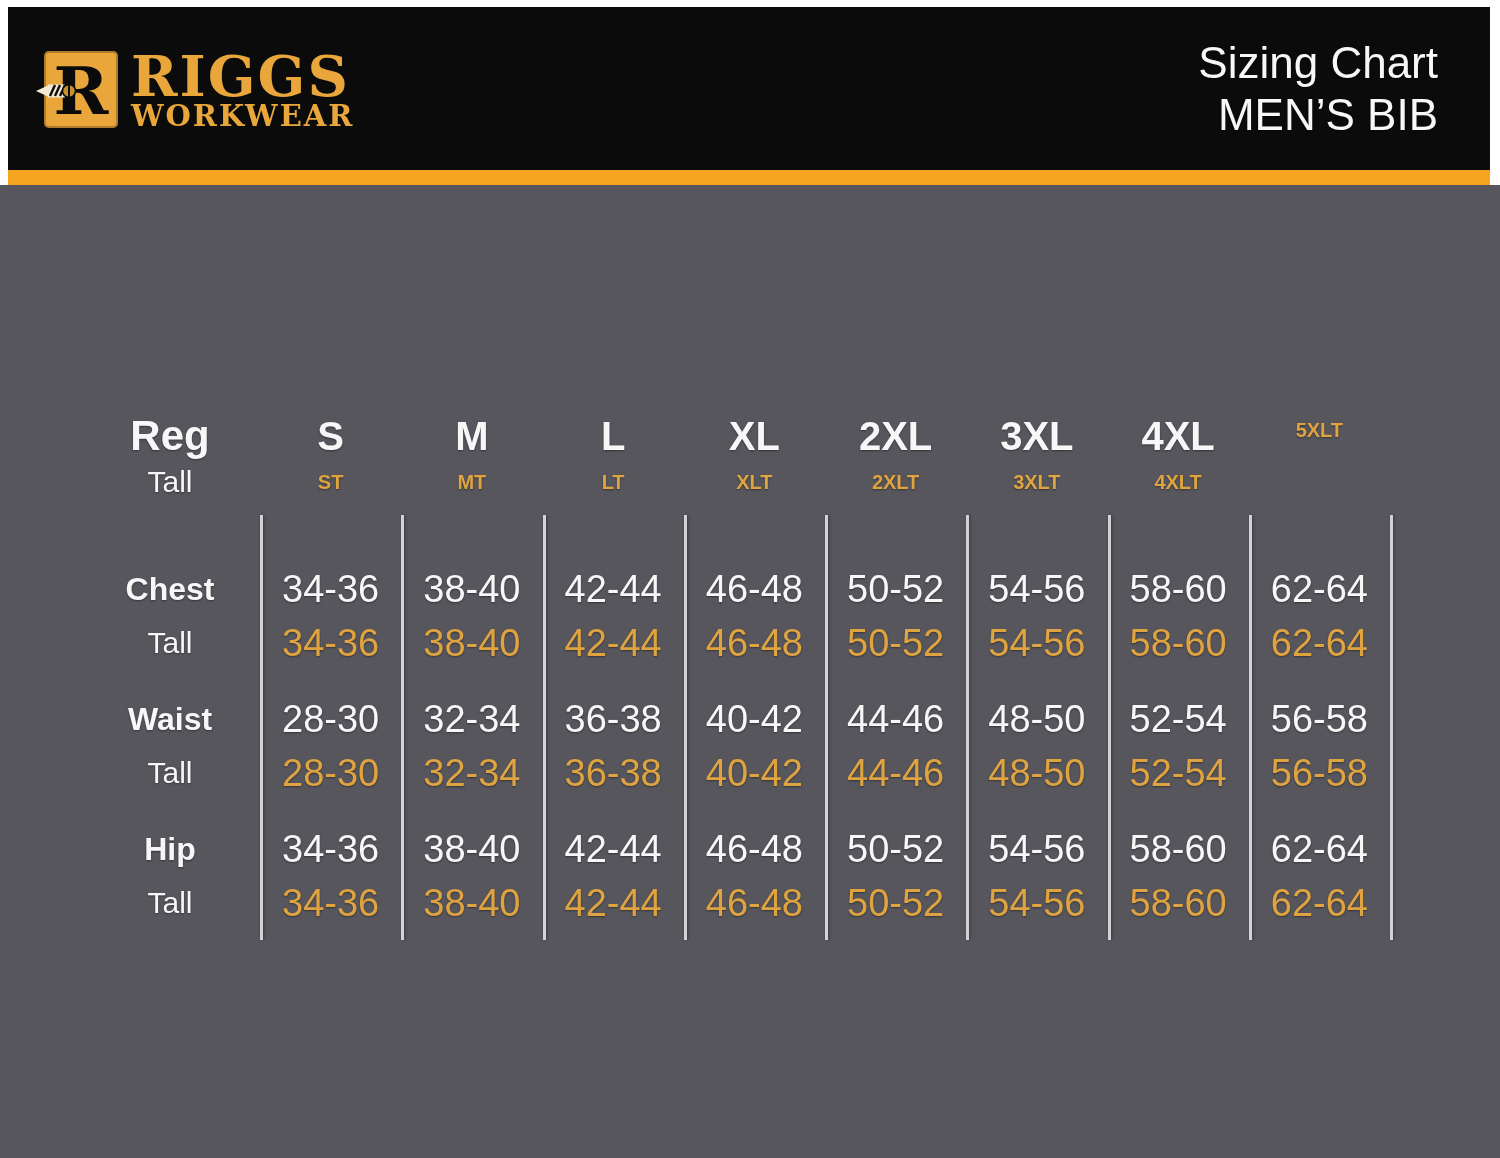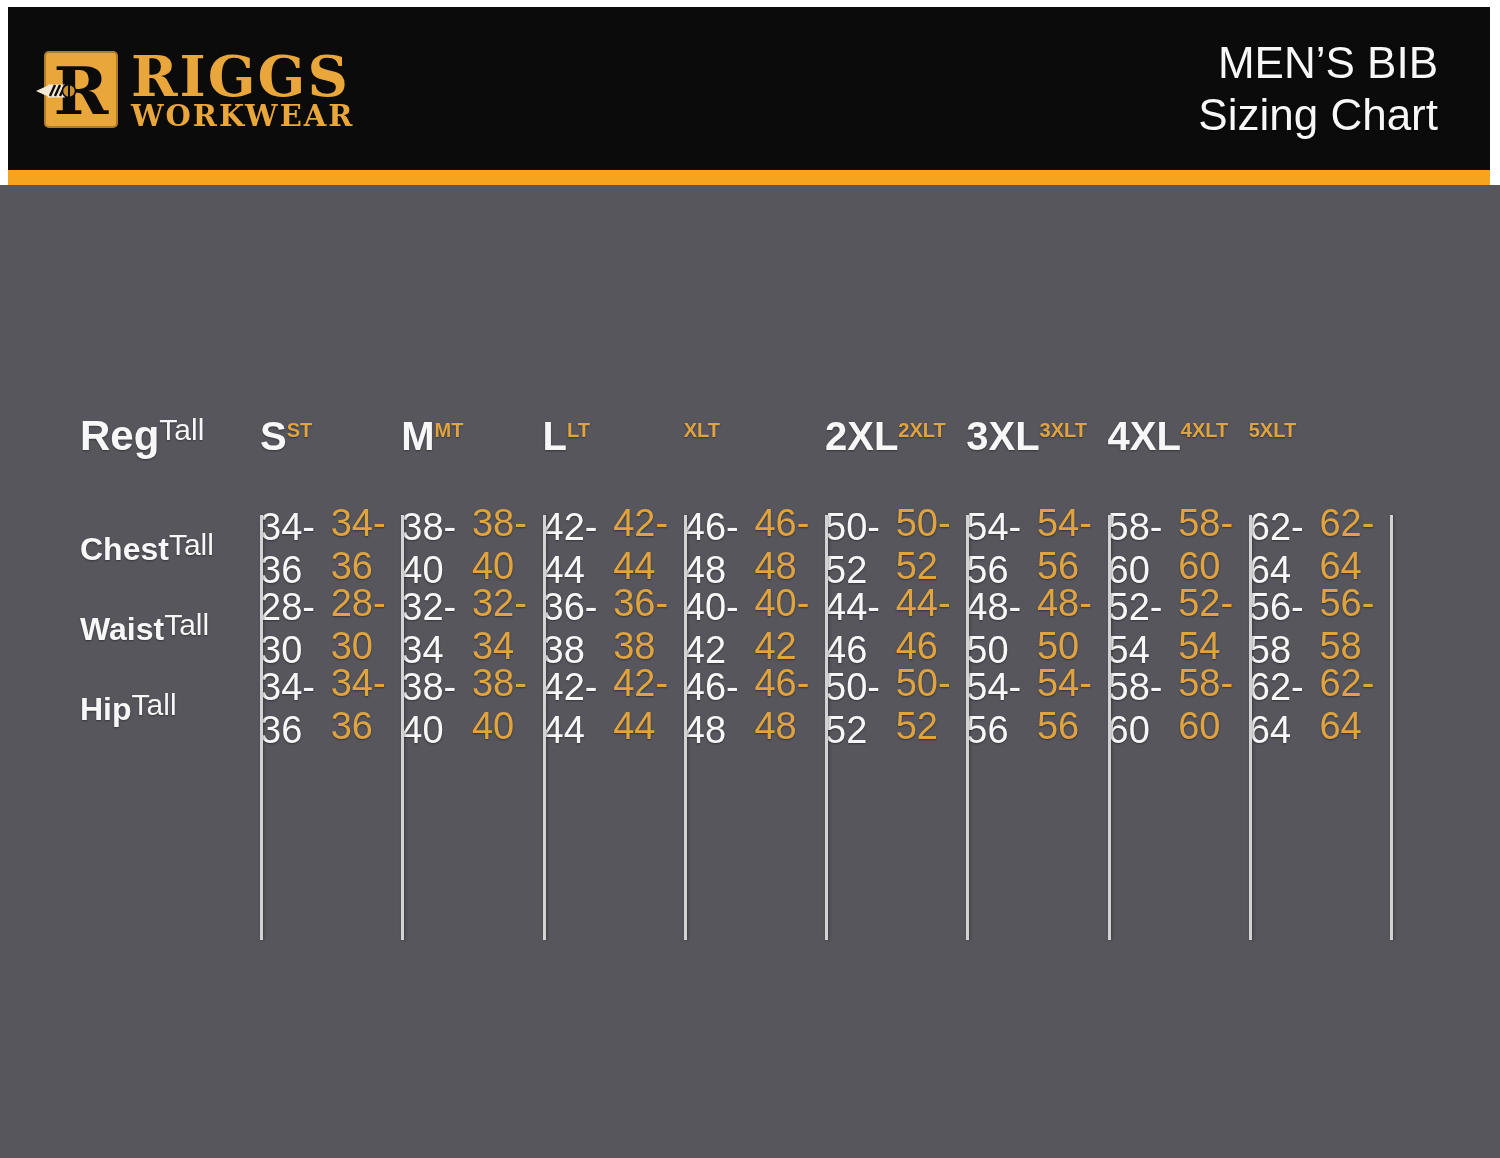--- a/index.html
+++ b/index.html
@@ -68,21 +68,21 @@
   }
   .thead .h2{
     height:40px;display:flex;align-items:center;justify-content:center;
     font-size:20px;font-weight:bold;color:var(--gold-text);
   }
   .thead .corner .h1{font-size:42px;}
   .thead .corner .h2{font-size:30px;font-weight:400;color:var(--white-text);}
 
   .tbody{margin-top:58px;}
   .group{margin-bottom:22px;}
-  .cell{display:flex;flex-direction:row;}
+  .cell{display:flex;flex-direction:column;}
   .line1{height:58px;display:flex;align-items:center;justify-content:center;}
   .line2{height:50px;display:flex;align-items:center;justify-content:center;}
   .mlabel{font-size:32px;font-weight:bold;color:var(--white-text);}
   .tlabel{font-size:30px;color:var(--white-text);}
   .rval{font-size:38px;color:var(--white-text);}
   .gval{font-size:38px;color:var(--gold-text);}
   .sizing-table .line1,.sizing-table .line2,.thead .h1,.thead .h2{
     text-shadow:0 1px 2px rgba(0,0,0,.4);
   }
 
@@ -113,22 +113,22 @@
             <line x1="34" y1="4" x2="34" y2="16" stroke="#0b0b0b" stroke-width="2"></line>
           </svg>
         </div>
         <div class="brand">
           <div class="brand-top">RIGGS</div>
           <div class="brand-bottom">WORKWEAR</div>
         </div>
       </div>
 
       <div class="title">
+        <div>Sizing Chart</div>
         <div>MEN’S BIB</div>
-        <div>Sizing Chart</div>
       </div>
 
     </div>
     <div class="gold-stripe"></div>
   </div>
 
   <div class="gray-body">
     <div class="sizing-table">
 
       <div class="thead" id="thead">
@@ -143,20 +143,21 @@
           </div>
           <div class="cell">
             <div class="h1">M</div>
             <div class="h2">MT</div>
           </div>
           <div class="cell">
             <div class="h1">L</div>
             <div class="h2">LT</div>
           </div>
           <div class="cell">
+            <div class="h1">XL</div>
             <div class="h2">XLT</div>
           </div>
           <div class="cell">
             <div class="h1">2XL</div>
             <div class="h2">2XLT</div>
           </div>
           <div class="cell">
             <div class="h1">3XL</div>
             <div class="h2">3XLT</div>
           </div>

